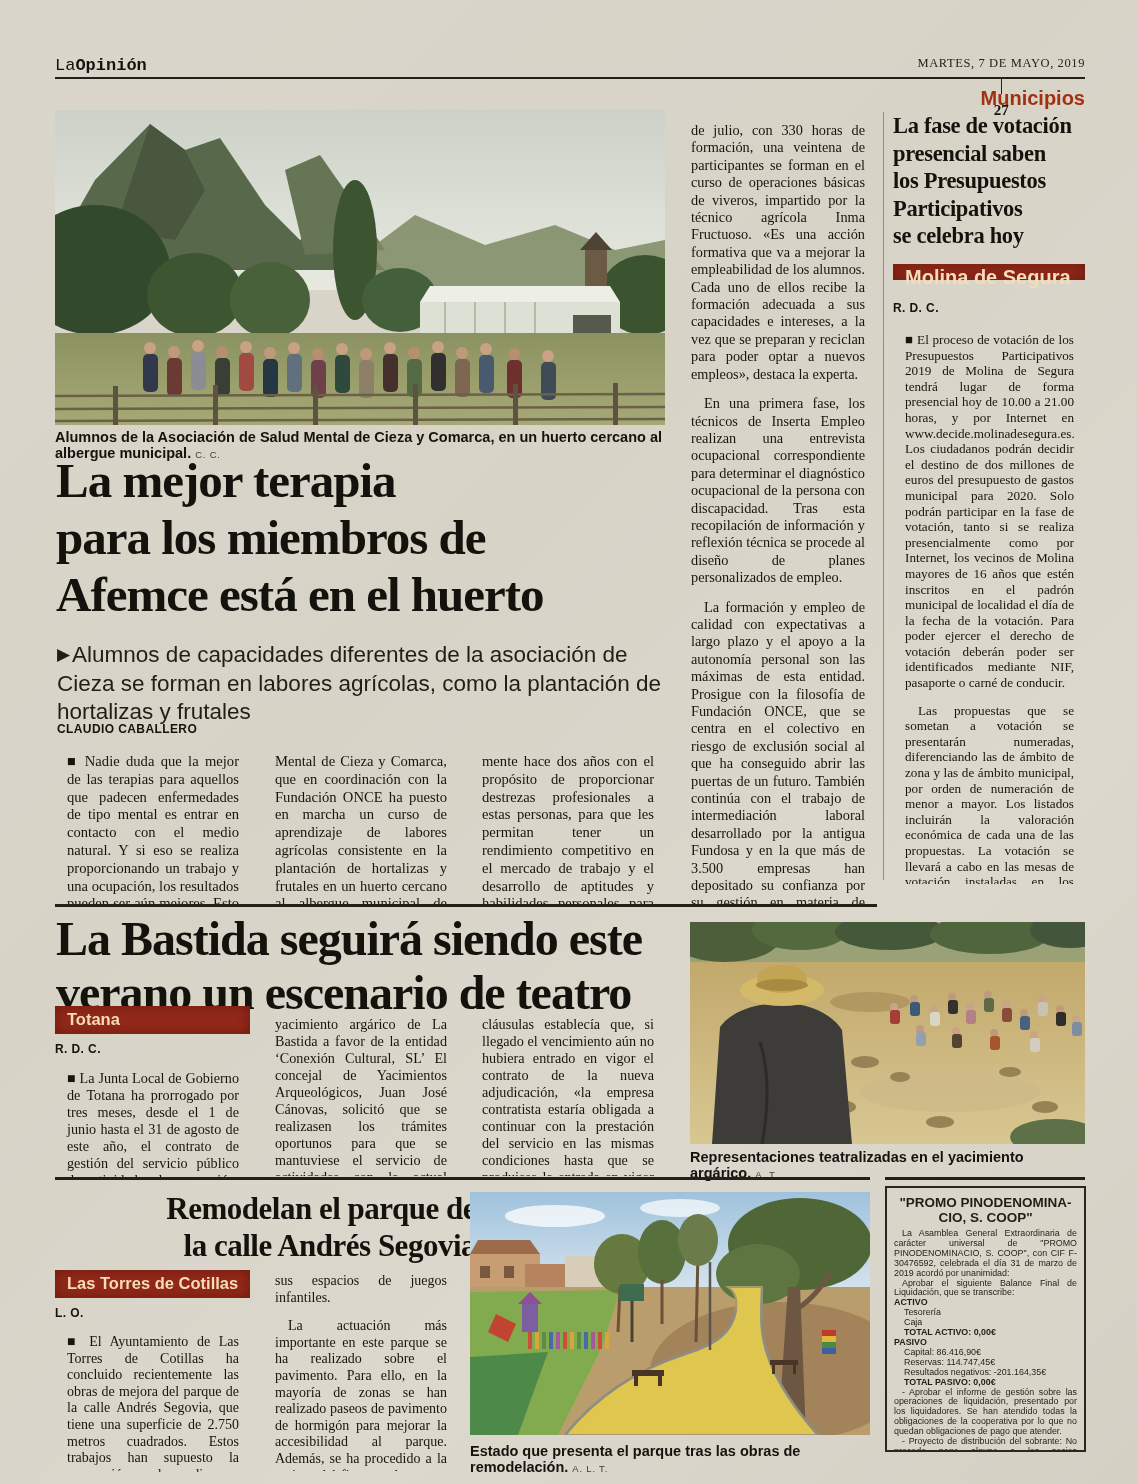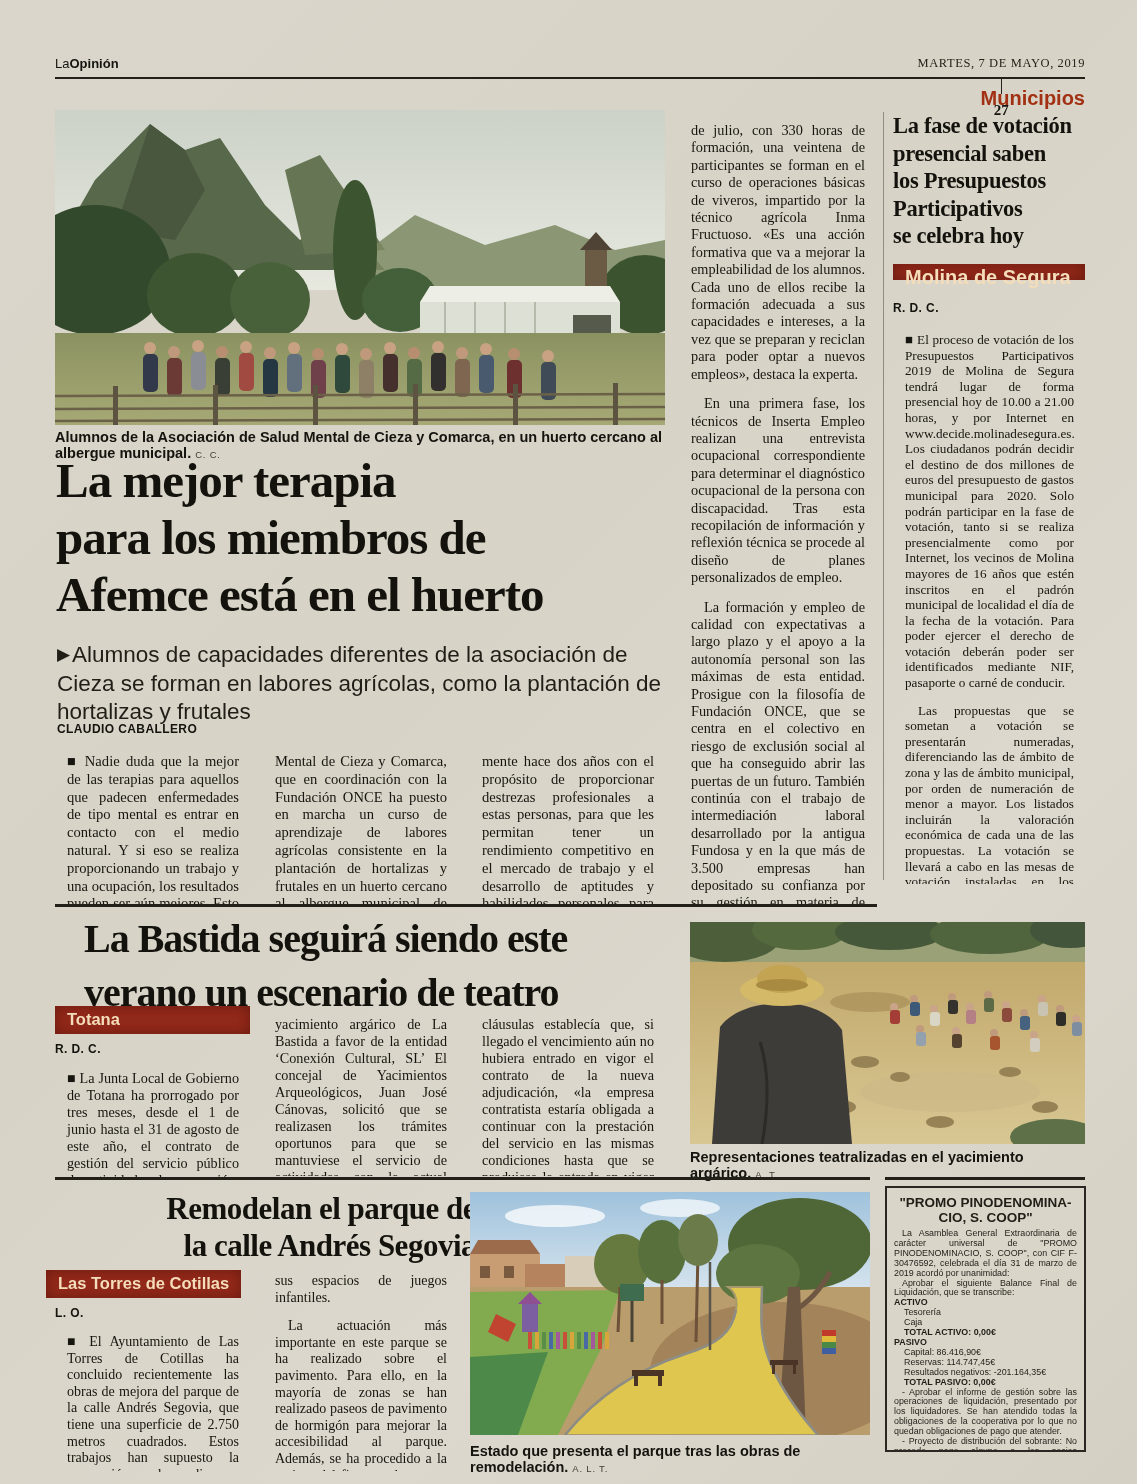--- a/index.html
+++ b/index.html
@@ -1,34 +1,34 @@
 <!DOCTYPE html>
 <html lang="es"><head>
 <meta charset="utf-8">
 <style>
   html,body{margin:0;padding:0;background:#b9b6ad;}
   .page{position:relative;width:1137px;height:1484px;margin:0 auto;overflow:hidden;
         background:linear-gradient(135deg,#dad6cb 0%,#d7d3c7 40%,#dcd8cd 70%,#d4d0c4 100%);
         font-family:"Liberation Serif",serif;color:#17150f;}
   .abs{position:absolute;}
   
-  .logo{font-family:Liberation Sans, sans-serif;font-size:13px;color:#15130e;}
+  .logo{font-family:Liberation Mono, monospace;font-size:17px;color:#15130e;}
   .logo .lg-a{font-weight:400;}
   .logo .lg-b{font-weight:800;}
   .dateline{display:flex;align-items:center;gap:8px;font-family:"Liberation Serif",serif;}
   .date-txt{font-size:12.5px;letter-spacing:.6px;color:#26231c;}
   .date-div{width:1px;height:15px;background:#26231c;}
   .page-num{font-size:15px;font-weight:700;color:#15130e;}
   .rule{background:#23201a;}
   .section-lbl{font-family:"Liberation Sans",sans-serif;font-weight:800;font-size:20px;color:#a23012;}
   
   .hl{font-weight:700;letter-spacing:-1px;color:#14120d;}
   .hl span{display:block;}
   .hl-main{font-size:49px;line-height:57px;}
-  .hl-bastida{font-size:40px;line-height:54px;margin-left:28px;}
+  .hl-bastida{font-size:48px;line-height:54px;}
   .hl-molina{font-size:22.5px;line-height:27.5px;letter-spacing:-.3px;}
   .hl-torres{font-size:31px;line-height:37px;letter-spacing:-.5px;text-align:right;}
   .standfirst{font-family:"Liberation Sans",sans-serif;font-size:22.5px;line-height:28.5px;color:#211e18;}
   .standfirst .marker{font-size:17px;vertical-align:2px;margin-right:2px;}
   
   .tag{background:#93291a;color:#f4ddba;font-family:"Liberation Sans",sans-serif;
        font-weight:700;font-size:16.5px;line-height:27px;padding-left:12px;
        box-shadow:inset 0 0 14px rgba(60,10,5,.45);}
   .byline{font-family:"Liberation Sans",sans-serif;font-weight:800;font-size:12px;letter-spacing:.4px;color:#15130e;}
   
@@ -350,21 +350,21 @@
     <span>Representaciones teatralizadas en el yacimiento argárico.</span><span class="credit">A. T.</span>
   </div>
 
   <div class="abs rule" style="left:55px;top:1177px;width:815px;height:3px;"></div>
   <div class="abs rule" style="left:885px;top:1177px;width:200px;height:3px;"></div>
 
   <div class="abs hl hl-torres" style="left:56px;top:1190px;width:420px;">
     <span>Remodelan el parque de</span>
     <span>la calle Andrés Segovia</span>
   </div>
-  <div class="abs tag" style="left:46px;top:1270px;width:183px;height:28px;padding-left:12px;">Las Torres de Cotillas</div>
+  <div class="abs tag" style="left:55px;top:1270px;width:183px;height:28px;padding-left:12px;">Las Torres de Cotillas</div>
   <div class="abs byline" style="left:55px;top:1306px;">L. O.</div>
   <div class="abs col col-tor" style="left:55px;top:1322px;width:196px;height:150px;">
     <p>■ El Ayuntamiento de Las Torres de Cotillas ha concluido recientemente las obras de mejora del parque de la calle Andrés Segovia, que tiene una superficie de 2.750 metros cuadrados. Estos trabajos han supuesto la renovación de diversos elementos de sus zonas ajardinadas, de su pavimentación y de</p>
   </div>
   <div class="abs col col-tor" style="left:263px;top:1261px;width:196px;height:210px;">
     <p>sus espacios de juegos infantiles.</p>
     <p class="ind">La actuación más importante en este parque se ha realizado sobre el pavimento. Para ello, en la mayoría de zonas se han realizado paseos de pavimento de hormigón para mejorar la accesibilidad al parque. Además, se ha procedido a la mejora del firme en las zonas de juegos, con la instalación de tramos de suelo de seguridad, de arenilla y de césped artificial.</p>
   </div>
 
   <div class="abs" style="left:470px;top:1192px;width:400px;height:243px;">

